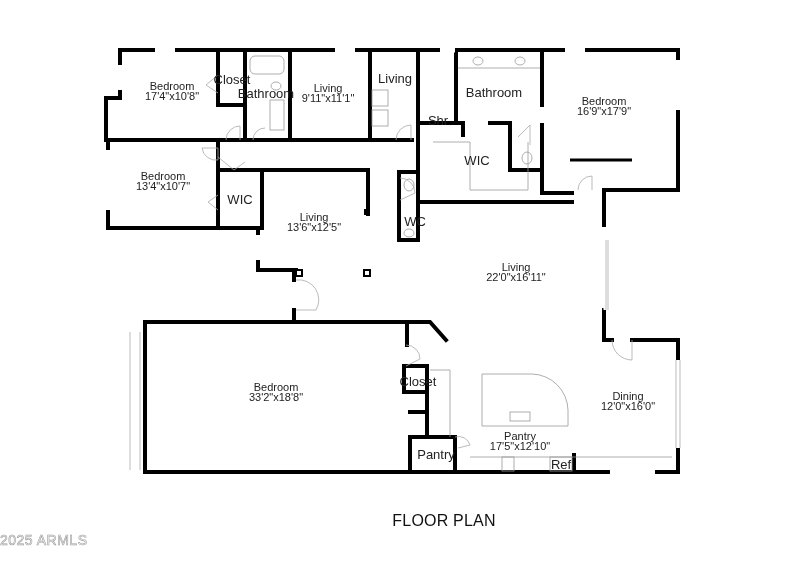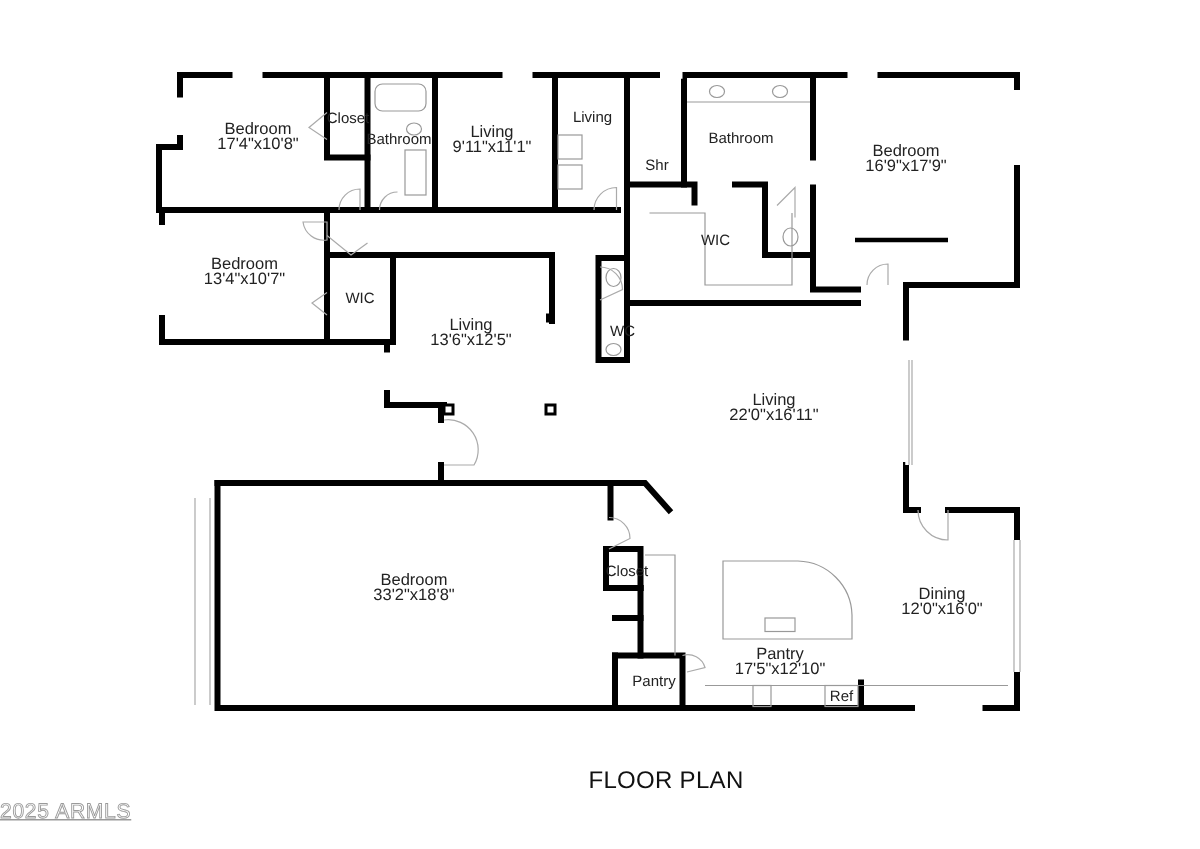--- a/index.html
+++ b/index.html
@@ -2,24 +2,24 @@
 <html><head>
 <meta charset="utf-8">
 <style>
   html, body { margin:0; padding:0; background:#ffffff; }
   body { width:800px; height:566px; position:relative; overflow:hidden;
          font-family:"Liberation Sans", sans-serif; color:#111; }
   #plan { position:absolute; left:0; top:0; }
   .lbl { position:absolute; text-align:center; font-size:11px; line-height:10px; color:#222; white-space:nowrap; transform:translateX(-50%); }
   .lbl .n { display:block; }
   .lbl .d { display:block; }
-  .small { font-size:10px;text-align:center; }
+  .small { font-size:13px;text-align:center; }
   #title { position:absolute; left:444px; top:512px; transform:translateX(-50%); font-size:16px; color:#111; letter-spacing:0.2px; }
   #copyright { position:absolute; left:0px; top:532px; font-size:14px; color:#fff;
-               -webkit-text-stroke:0.6px #9a9a9a; letter-spacing:0.5px; font-weight:300;text-decoration:underline; }
+               -webkit-text-stroke:0.6px #9a9a9a; letter-spacing:0.5px; font-weight:300; }
 </style>
 </head>
 <body>
 
 <svg id="plan" width="800" height="566" viewBox="0 0 800 566">
   <g stroke="#000" stroke-width="4" fill="none" stroke-linecap="square">
 
     <path d="M120,50 H678 V190 H604"></path>
     <path d="M120,50 V98 H106 V140"></path>
 
@@ -142,21 +142,21 @@
 <div class="lbl small" style="left:266px;top:89px">
     <span class="n">Bathroom</span>
   </div>
 <div class="lbl" style="left:328px;top:83px">
     <span class="n">Living</span>
     <span class="d">9'11"x11'1"</span>
   </div>
 <div class="lbl small" style="left:395px;top:74px">
     <span class="n">Living</span>
   </div>
-<div class="lbl small" style="left:438px;top:106px">
+<div class="lbl small" style="left:438px;top:116px">
     <span class="n">Shr</span>
   </div>
 <div class="lbl small" style="left:494px;top:88px">
     <span class="n">Bathroom</span>
   </div>
 <div class="lbl" style="left:604px;top:96px">
     <span class="n">Bedroom</span>
     <span class="d">16'9"x17'9"</span>
   </div>
 <div class="lbl" style="left:163px;top:171px">

